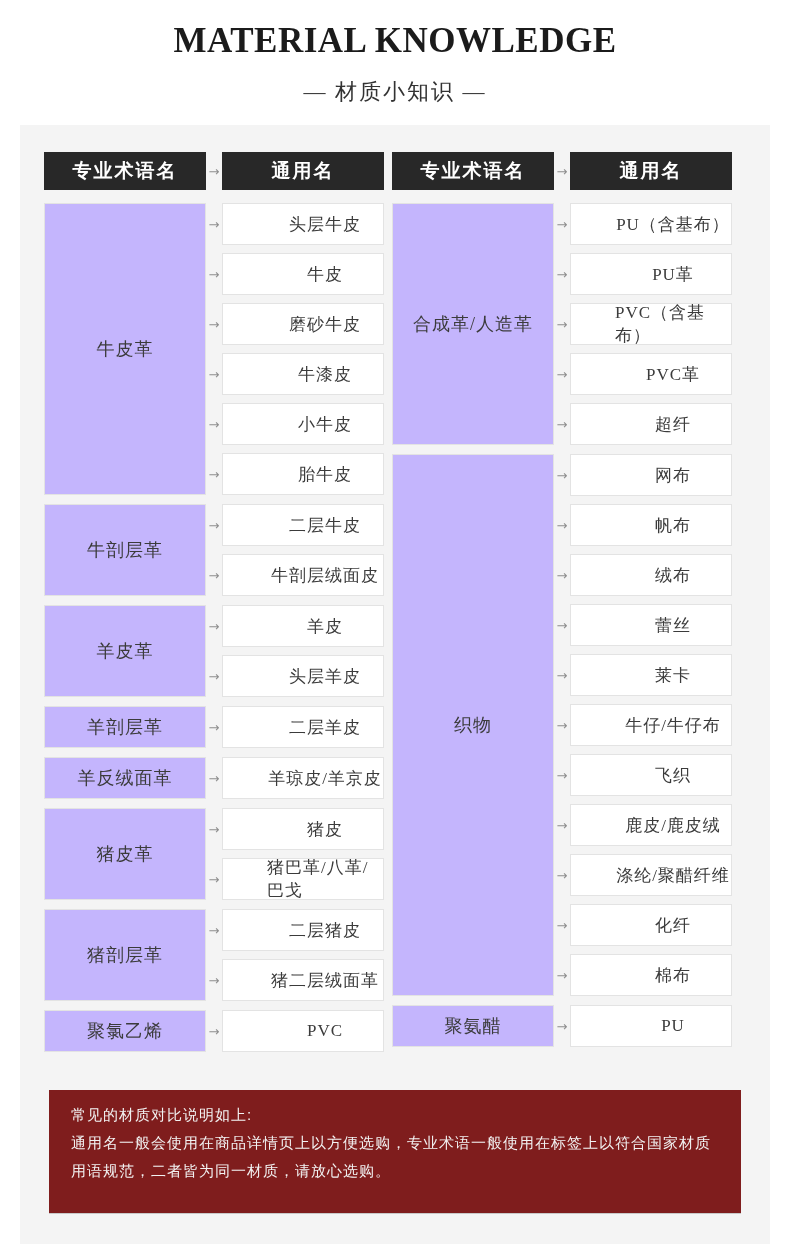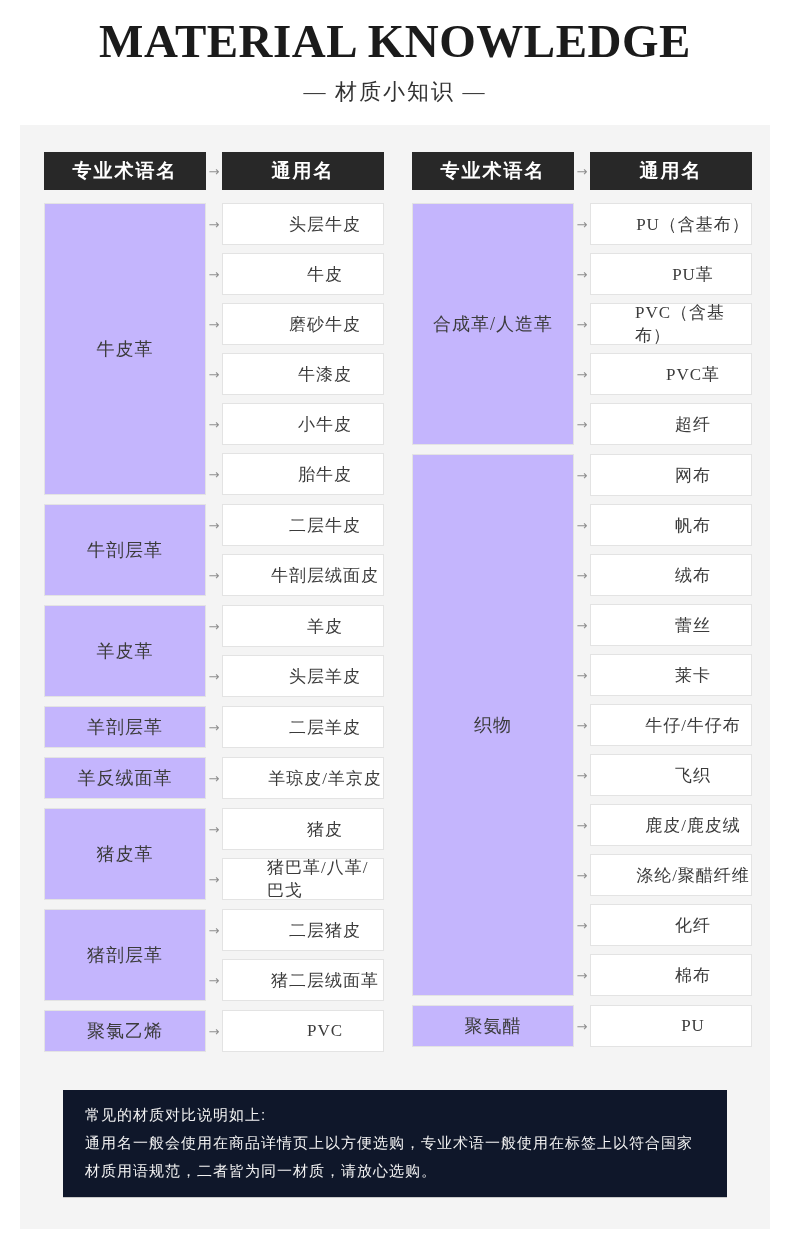--- a/index.html
+++ b/index.html
@@ -1,28 +1,28 @@
 <!DOCTYPE html>
 <html><head>
 <meta charset="utf-8">
 <style>
   html,body { margin:0; padding:0; background:#ffffff; }
   .page { width:790px; min-height:1244px; box-sizing:border-box;
           font-family:"Liberation Serif","DejaVu Serif",serif; }
 
   
   .title-block { height:125px; box-sizing:border-box; text-align:center; padding-top:22px; }
-  .main-title { margin:0; font-size:47px; line-height:38px; font-weight:700;
+  .main-title { margin:0; font-size:35px; line-height:38px; font-weight:700;
                 color:#1b1b1b; letter-spacing:0.5px; }
   .subtitle { margin-top:17px; font-size:22px; color:#333333; letter-spacing:2px; }
 
   
   .panel { margin:0 20px; background:#f4f4f4; padding-bottom:32px; }
 
-  .tables { display:flex; gap:28px; padding:27px 0 0 24px; }
+  .tables { display:flex; gap:8px; padding:27px 0 0 24px; }
   .table { width:340px; flex:0 0 340px; }
 
   .header-row { display:flex; margin-bottom:13px; }
   .hcell { width:162px; height:38px; box-sizing:border-box; background:#282828; color:#ffffff;
            display:flex; align-items:center; justify-content:center;
            font-size:19px; font-weight:bold; letter-spacing:2px; }
 
   .arrow { flex:0 0 16px; width:16px; display:flex; align-items:center; justify-content:center;
            color:#8f8f8f; font-size:13px; font-family:"DejaVu Sans",sans-serif; }
 
@@ -30,24 +30,24 @@
   .group + .group { margin-top:9px; }
   .term-box { flex:0 0 162px; box-sizing:border-box; background:#c4b5fd; border:1px solid #e3e3e3;
               display:flex; align-items:center; justify-content:center;
               font-size:18px; color:#3b3b3b; letter-spacing:1px; }
   .cells { display:flex; flex-direction:column; gap:8px; }
   .cell-row { display:flex; height:42px; }
   .cell { width:162px; box-sizing:border-box; background:#ffffff; border:1px solid #e3e3e3;
           display:flex; align-items:center; justify-content:center;
           font-size:17px; color:#3b3b3b; letter-spacing:1px;padding-left:44px; }
 
-  .footer-box { margin:38px 43px 0; background:#0f172a; color:#f2f2f2;
+  .footer-box { margin:38px 29px 0; background:#7f1d1d; color:#f2f2f2;
                 font-family:"Liberation Sans","DejaVu Sans",sans-serif;
                 font-size:15px; line-height:28px; letter-spacing:1px;
-                padding:11px 22px 12px; box-shadow:0 1px 0 #c9c9c9; }
+                padding:11px 22px 28px; box-shadow:0 1px 0 #c9c9c9; }
 </style>
 </head>
 <body>
 
 <div class="page">
 
   <div class="title-block">
     <h1 class="main-title">MATERIAL KNOWLEDGE</h1>
     <div class="subtitle">— 材质小知识 —</div>
   </div>

